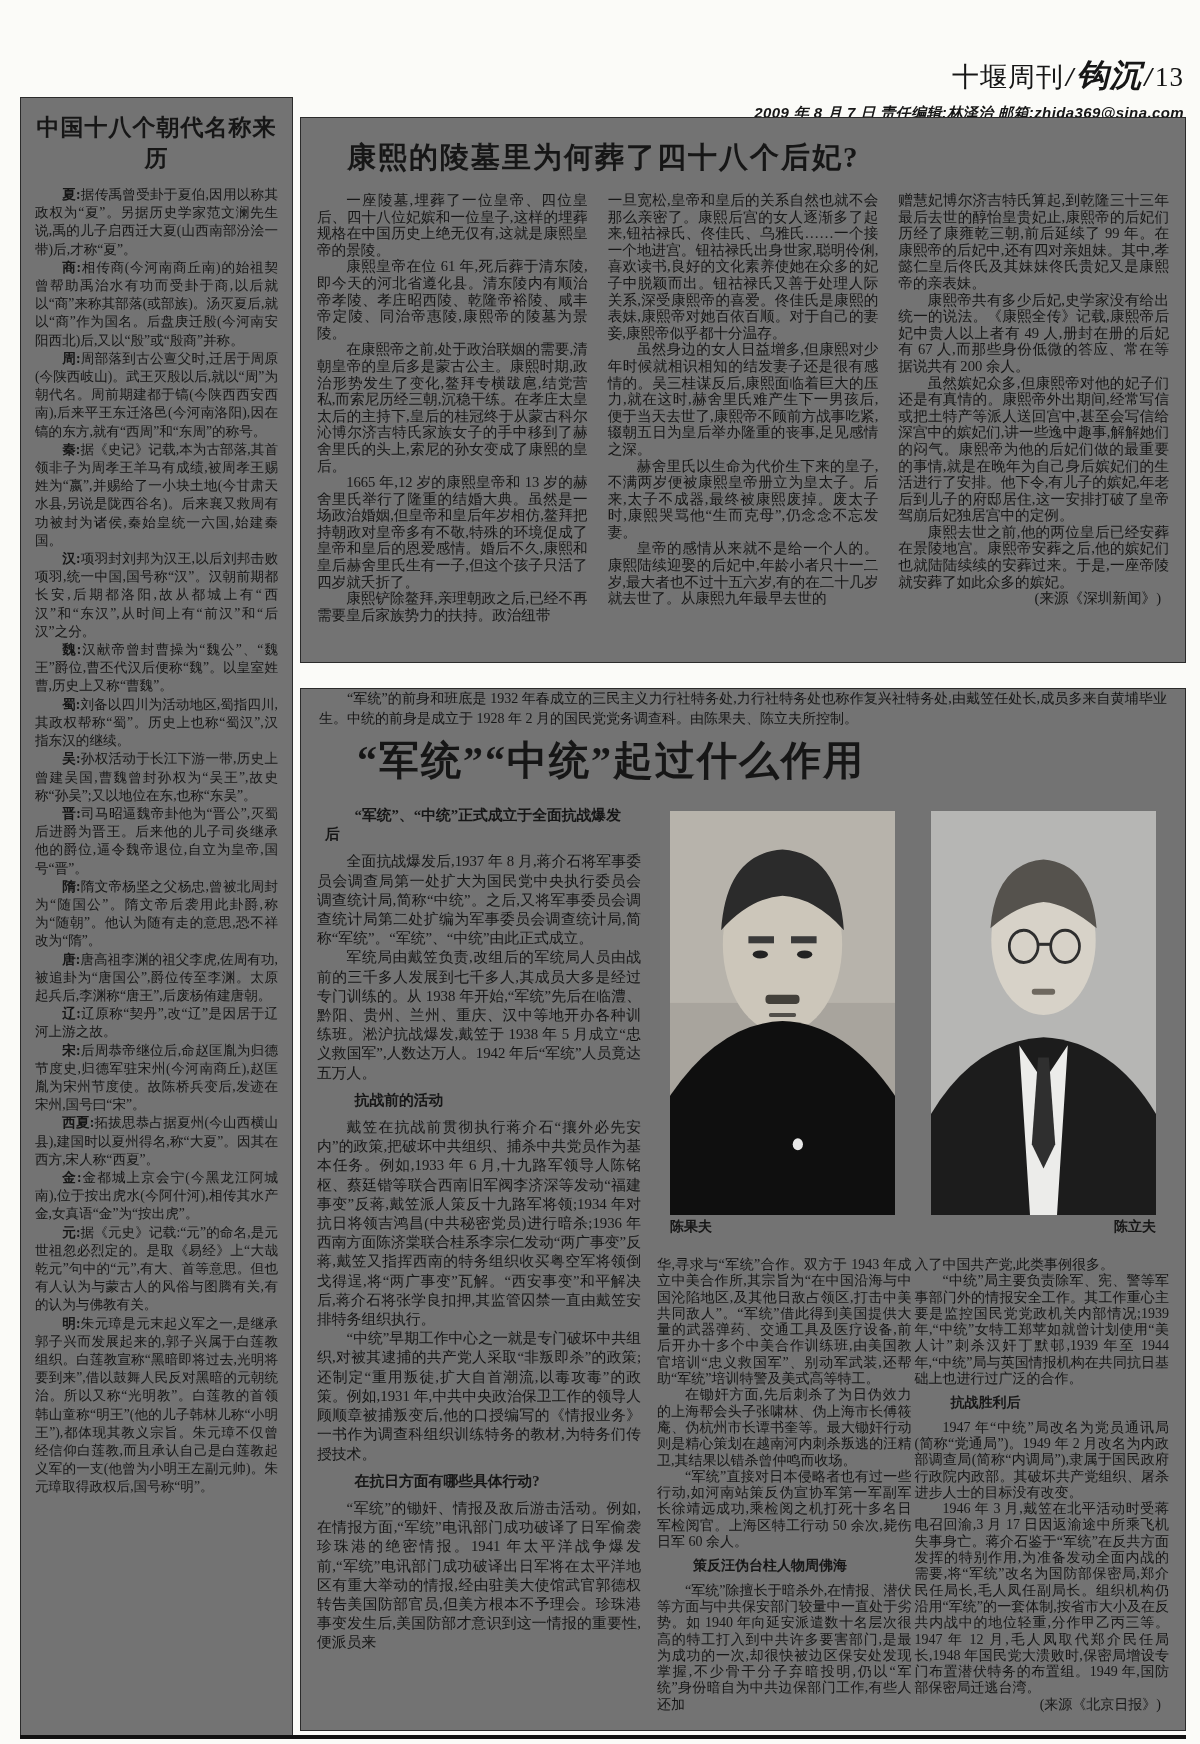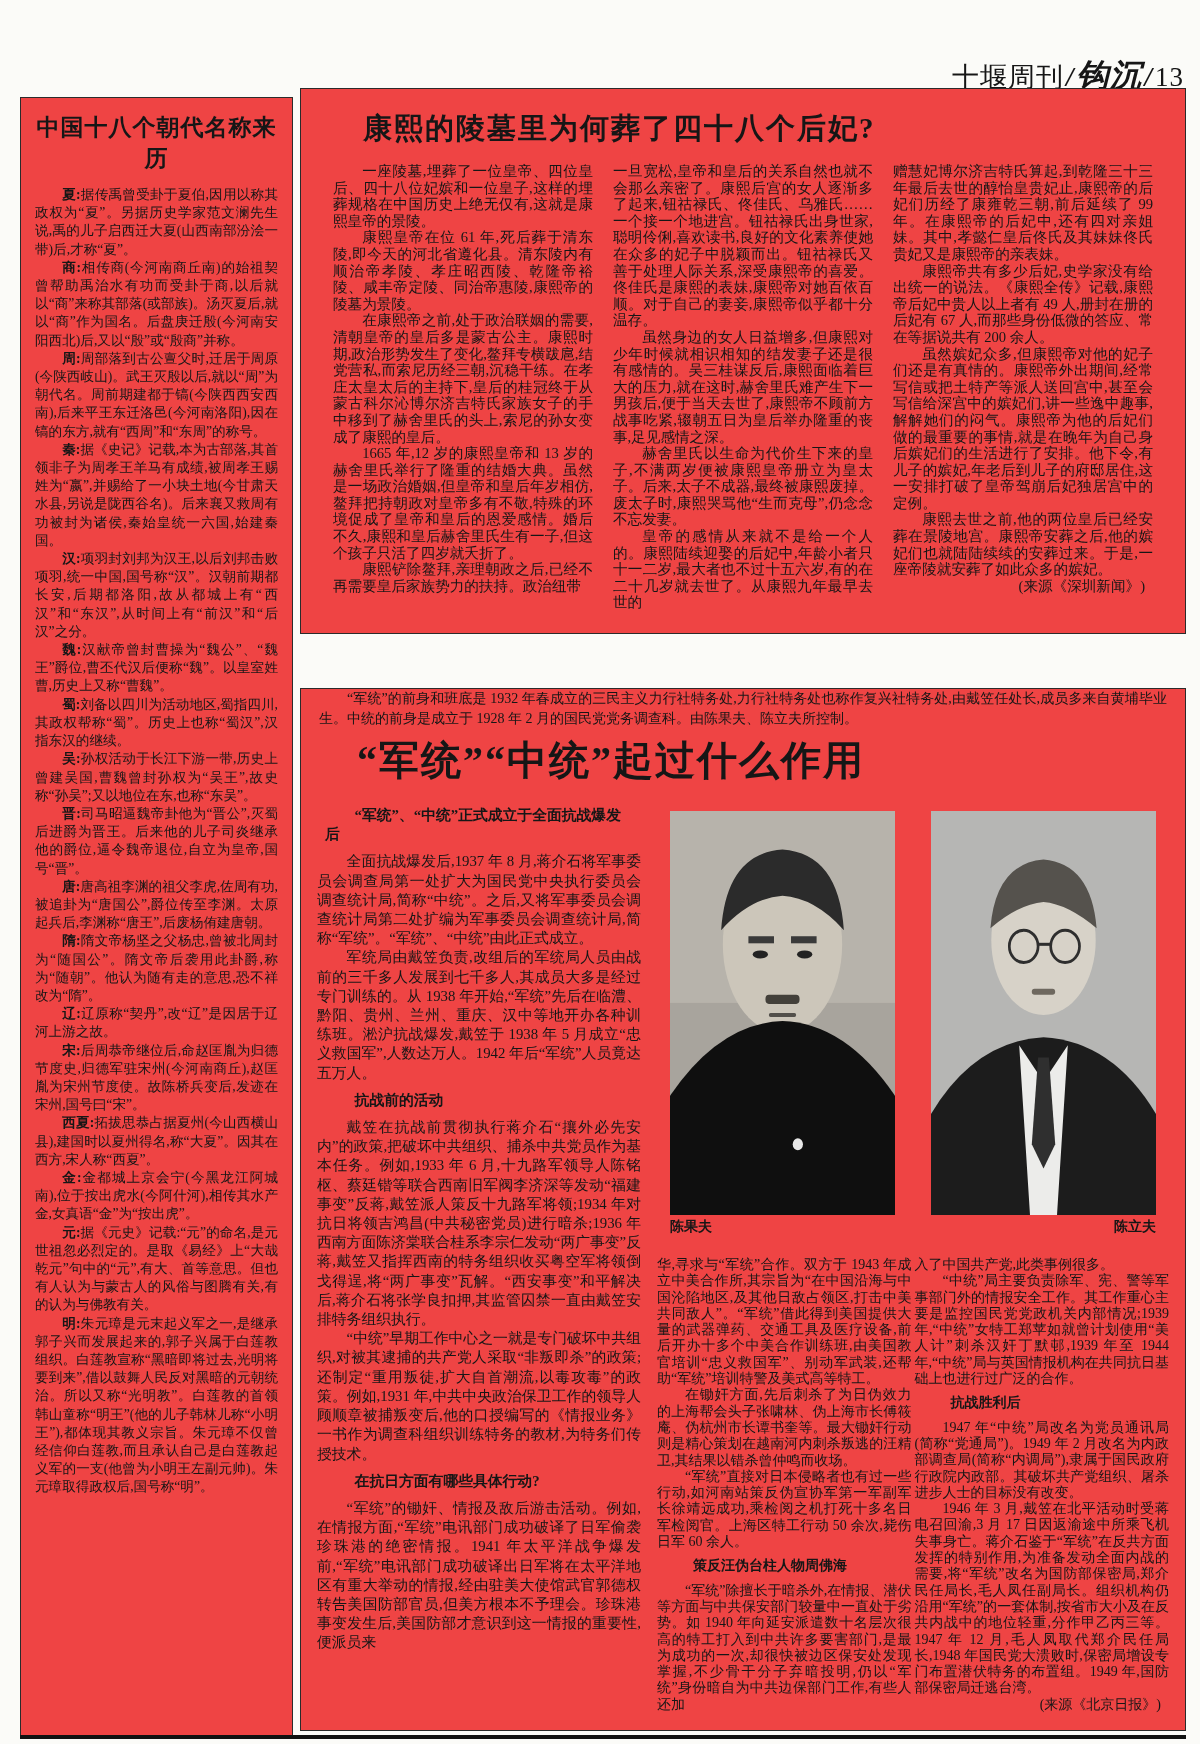--- a/index.html
+++ b/index.html
@@ -19,27 +19,27 @@
     margin-top:6px;font-size:15px;font-weight:bold;font-style:italic;
     font-family:"Liberation Sans","DejaVu Sans",sans-serif;letter-spacing:.4px;
   }
   
   .para{margin:0;text-indent:2em;text-align:justify;}
   .para.cont{text-indent:0;}
   .subhead{margin:8px;font-weight:bold;text-indent:2em;font-size:inherit;}
   .source{margin:0;font-weight:normal;text-align:right;padding-right:8px;}
   .term{font-weight:bold;}
   .tail{font-weight:bold;}
-  section{box-sizing:border-box;border:1px solid #2b2b2b;overflow:hidden;background:#ef4444;}
+  section{box-sizing:border-box;border:1px solid #2b2b2b;overflow:hidden;background:#737373;}
   
   .left-box{position:absolute;left:20px;top:97px;width:273px;height:1641px;padding:12px 14px;}
   .left-title{margin:2px 0 12px;font-size:23px;text-align:center;font-weight:bold;letter-spacing:1px;}
   .left-body{font-size:13.6px;line-height:18.2px;}
   
-  .kx-box{position:absolute;left:300px;top:88px;width:886px;height:546px;padding:12px 32px;}
+  .kx-box{position:absolute;left:300px;top:117px;width:886px;height:546px;padding:12px 16px;}
   .kx-title{margin:8px 0 14px 30px;font-size:29px;font-weight:bold;letter-spacing:2px;}
   .kx-cols{display:flex;gap:20px;}
   .kx-cols .col{flex:1;font-size:14.6px;line-height:16.6px;}
   
   .jt-box{position:absolute;left:300px;top:688px;width:886px;height:1043px;padding:0 16px;}
   .jt-intro{margin:0 2px 4px;font-size:14px;line-height:20px;text-indent:2em;text-align:justify;}
   .jt-title{margin:2px 0 10px 40px;font-size:40px;font-weight:bold;letter-spacing:2px;}
   .jt-content{display:flex;gap:16px;}
   .jt-colA{flex:none;width:324px;font-size:14.8px;line-height:19.2px;}
   .jt-right{flex:1;min-width:0;}
@@ -68,22 +68,22 @@
   <div class="left-body">
       <p class="para"><b class="term">夏:</b>据传禹曾受卦于夏伯,因用以称其政权为“夏”。另据历史学家范文澜先生说,禹的儿子启西迁大夏(山西南部汾浍一带)后,才称“夏”。</p>
       <p class="para"><b class="term">商:</b>相传商(今河南商丘南)的始祖契曾帮助禹治水有功而受卦于商,以后就以“商”来称其部落(或部族)。汤灭夏后,就以“商”作为国名。后盘庚迁殷(今河南安阳西北)后,又以“殷”或“殷商”并称。</p>
       <p class="para"><b class="term">周:</b>周部落到古公亶父时,迁居于周原(今陕西岐山)。武王灭殷以后,就以“周”为朝代名。周前期建都于镐(今陕西西安西南),后来平王东迁洛邑(今河南洛阳),因在镐的东方,就有“西周”和“东周”的称号。</p>
       <p class="para"><b class="term">秦:</b>据《史记》记载,本为古部落,其首领非子为周孝王羊马有成绩,被周孝王赐姓为“嬴”,并赐给了一小块土地(今甘肃天水县,另说是陇西谷名)。后来襄又救周有功被封为诸侯,秦始皇统一六国,始建秦国。</p>
       <p class="para"><b class="term">汉:</b>项羽封刘邦为汉王,以后刘邦击败项羽,统一中国,国号称“汉”。汉朝前期都长安,后期都洛阳,故从都城上有“西汉”和“东汉”,从时间上有“前汉”和“后汉”之分。</p>
       <p class="para"><b class="term">魏:</b>汉献帝曾封曹操为“魏公”、“魏王”爵位,曹丕代汉后便称“魏”。以皇室姓曹,历史上又称“曹魏”。</p>
       <p class="para"><b class="term">蜀:</b>刘备以四川为活动地区,蜀指四川,其政权帮称“蜀”。历史上也称“蜀汉”,汉指东汉的继续。</p>
       <p class="para"><b class="term">吴:</b>孙权活动于长江下游一带,历史上曾建吴国,曹魏曾封孙权为“吴王”,故史称“孙吴”;又以地位在东,也称“东吴”。</p>
       <p class="para"><b class="term">晋:</b>司马昭逼魏帝卦他为“晋公”,灭蜀后进爵为晋王。后来他的儿子司炎继承他的爵位,逼令魏帝退位,自立为皇帝,国号“晋”。</p>
+      <p class="para"><b class="term">隋:</b>隋文帝杨坚之父杨忠,曾被北周封为“随国公”。隋文帝后袭用此卦爵,称为“随朝”。他认为随有走的意思,恐不祥改为“隋”。</p>
       <p class="para"><b class="term">唐:</b>唐高祖李渊的祖父李虎,佐周有功,被追卦为“唐国公”,爵位传至李渊。太原起兵后,李渊称“唐王”,后废杨侑建唐朝。</p>
-      <p class="para"><b class="term">隋:</b>隋文帝杨坚之父杨忠,曾被北周封为“随国公”。隋文帝后袭用此卦爵,称为“随朝”。他认为随有走的意思,恐不祥改为“隋”。</p>
       <p class="para"><b class="term">辽:</b>辽原称“契丹”,改“辽”是因居于辽河上游之故。</p>
       <p class="para"><b class="term">宋:</b>后周恭帝继位后,命赵匡胤为归德节度史,归德军驻宋州(今河南商丘),赵匡胤为宋州节度使。故陈桥兵变后,发迹在宋州,国号曰“宋”。</p>
       <p class="para"><b class="term">西夏:</b>拓拔思恭占据夏州(今山西横山县),建国时以夏州得名,称“大夏”。因其在西方,宋人称“西夏”。</p>
       <p class="para"><b class="term">金:</b>金都城上京会宁(今黑龙江阿城南),位于按出虎水(今阿什河),相传其水产金,女真语“金”为“按出虎”。</p>
       <p class="para"><b class="term">元:</b>据《元史》记载:“元”的命名,是元世祖忽必烈定的。是取《易经》上“大哉乾元”句中的“元”,有大、首等意思。但也有人认为与蒙古人的风俗与图腾有关,有的认为与佛教有关。</p>
       <p class="para"><b class="term">明:</b>朱元璋是元末起义军之一,是继承郭子兴而发展起来的,郭子兴属于白莲教组织。白莲教宣称“黑暗即将过去,光明将要到来”,借以鼓舞人民反对黑暗的元朝统治。所以又称“光明教”。白莲教的首领韩山童称“明王”(他的儿子韩林儿称“小明王”),都体现其教义宗旨。朱元璋不仅曾经信仰白莲教,而且承认自己是白莲教起义军的一支(他曾为小明王左副元帅)。朱元璋取得政权后,国号称“明”。</p>
     </div>
 </section>
 
 <section class="kx-box">

